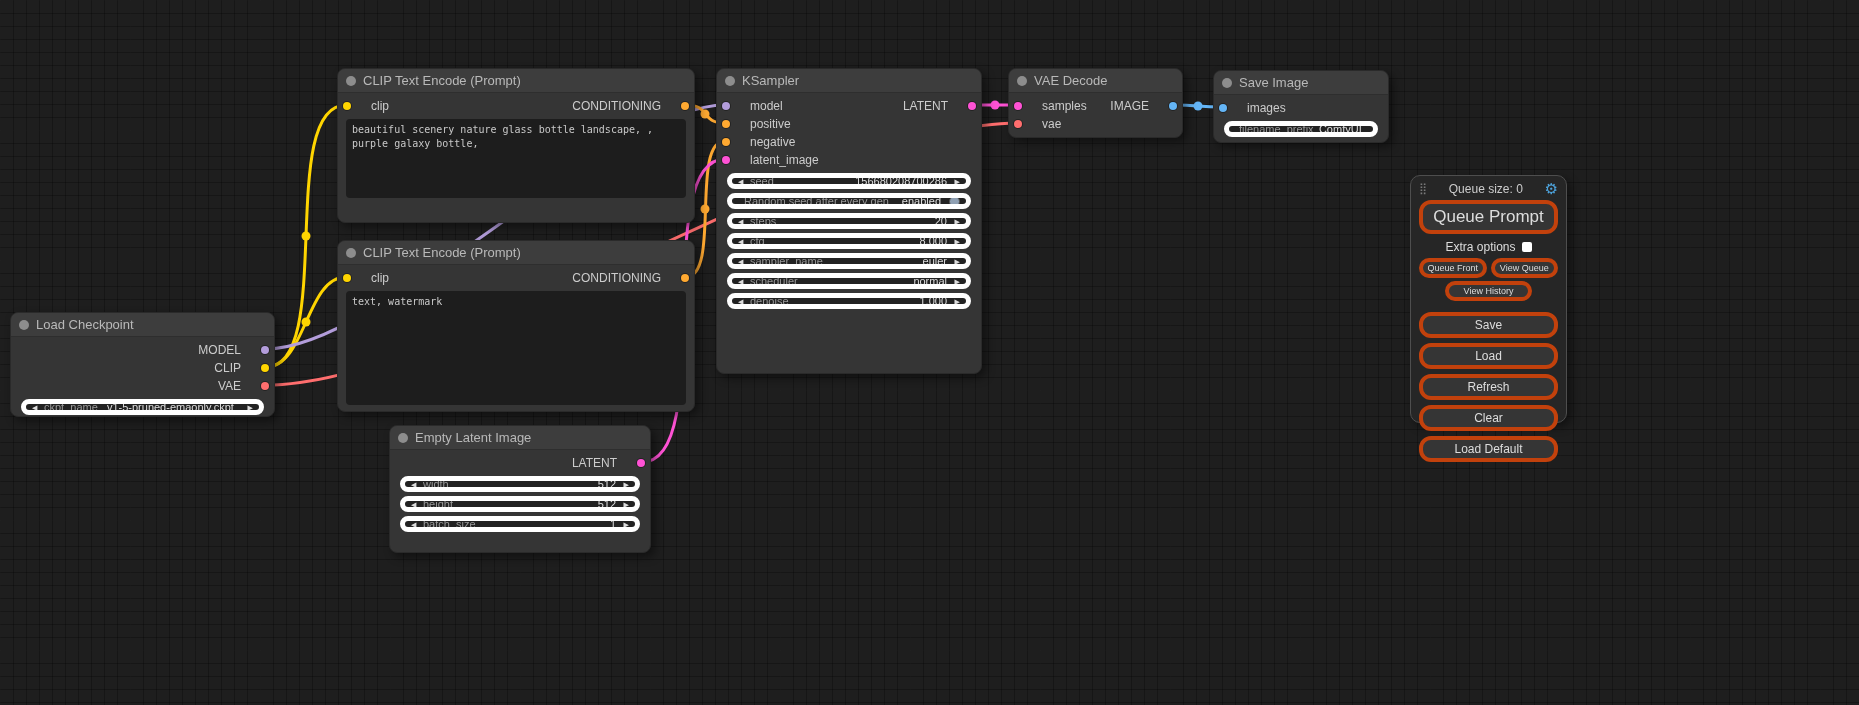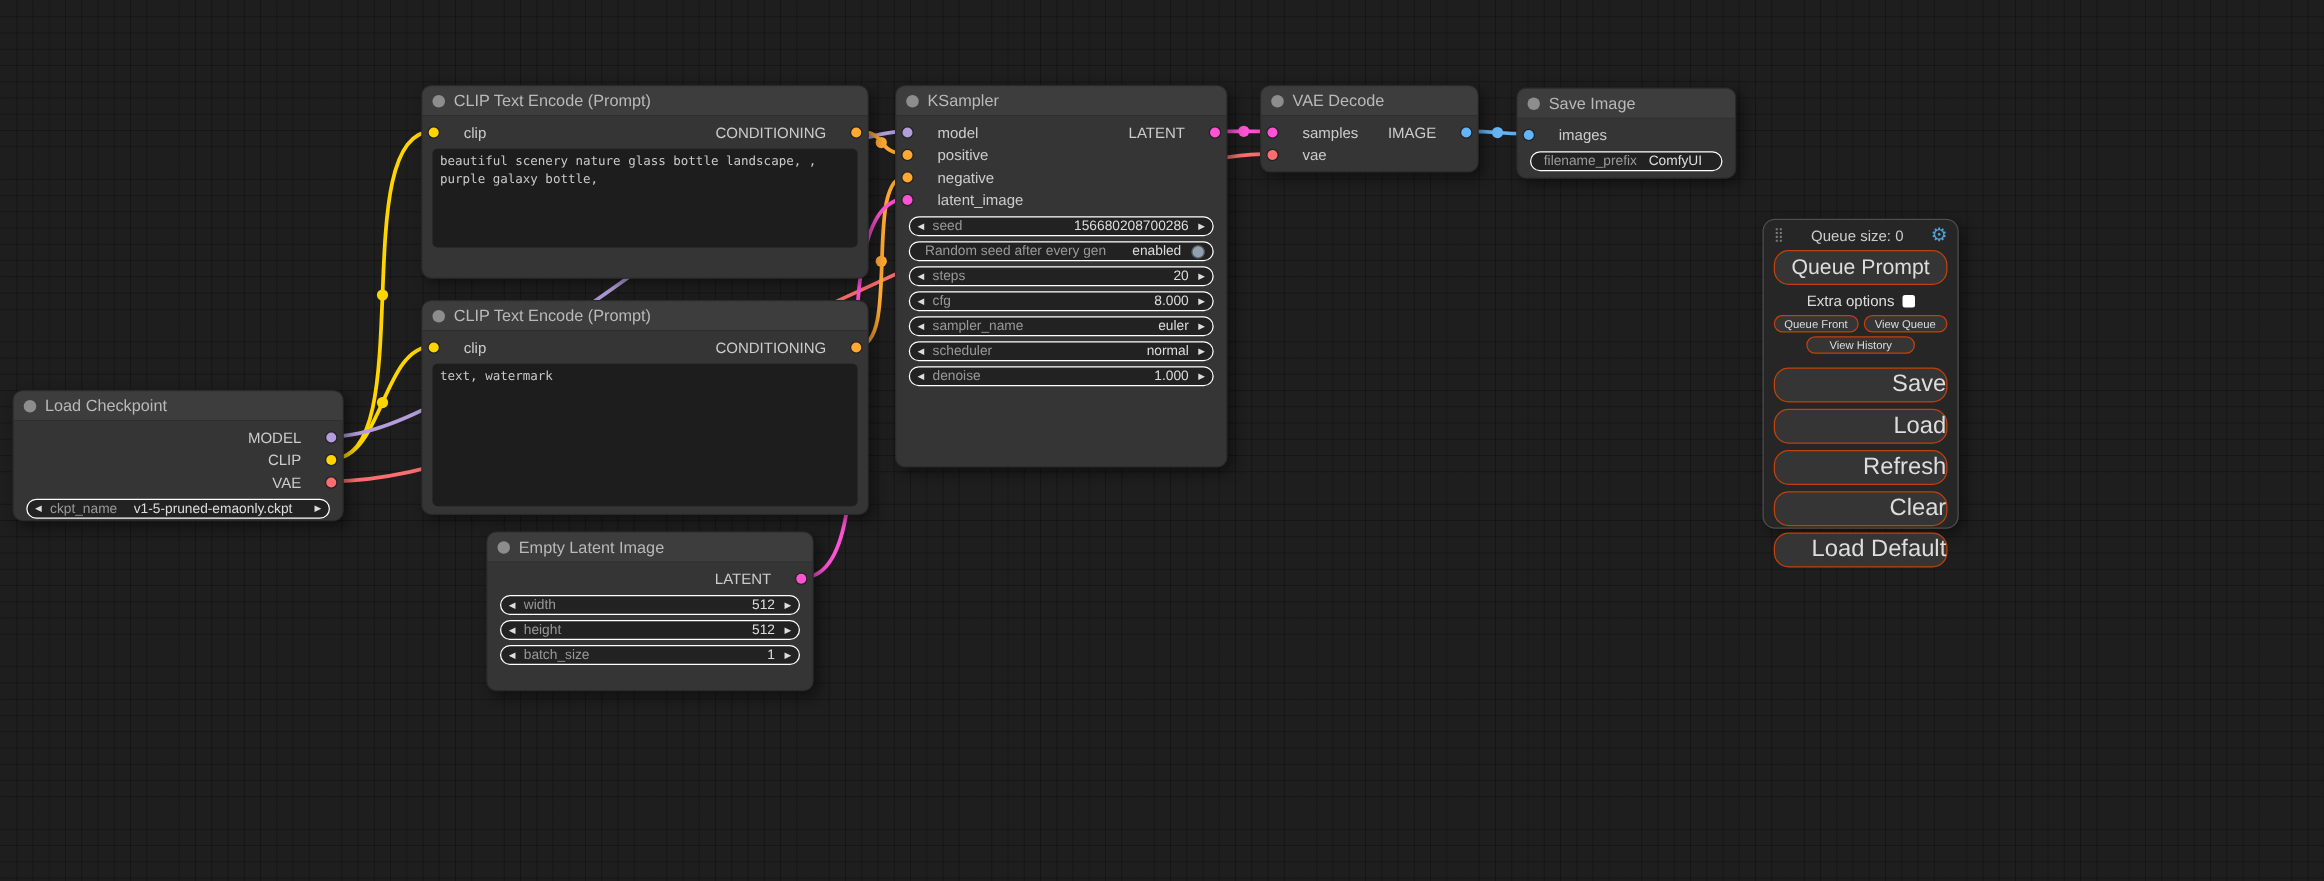--- a/index.html
+++ b/index.html
@@ -38,21 +38,21 @@
   .ntext { font-size: 13px; color: #b9b9b9; white-space: nowrap; }
   .nbody { padding-top: 4px; }
 
   .srow2 { display: flex; justify-content: space-between; align-items: center; height: 18px; padding: 0 5px; }
   .sin, .sout { display: flex; align-items: center; gap: 20px; }
   .sout { margin-left: auto; }
   .slabel { font-size: 12px; color: #cccccc; white-space: nowrap; }
   .sdot { width: 8px; height: 8px; border-radius: 50%; flex: none; box-shadow: 0 0 0 1px rgba(0,0,0,.35); }
 
   .widget {
-    height: 16px; background: #222222; border: 1px solid #ffffff;
+    height: 16px; background: #222222; border: 5px solid #ffffff;
     border-radius: 8px; margin: 4px 10px 0; padding: 0 6px;
     display: flex; align-items: center; font-size: 11px; white-space: nowrap; overflow: hidden;
   }
   .arr { color: #dddddd; font-size: 7px; width: 10px; flex: none; line-height: 1; }
   .arr.l::before { content: "◀"; }
   .arr.r::before { content: "▶"; text-align: right; display: block; }
   .wl { color: #999999; margin-left: 2px; }
   .wv { color: #dddddd; margin-left: auto; margin-right: 3px; }
   .wv.c { margin: 0 auto; }
   .tdot { width: 11px; height: 11px; border-radius: 50%; background: #8fa0b3; border: 1px solid #555; flex: none; margin-left: 5px; }
@@ -71,31 +71,31 @@
     box-shadow: 4px 4px 10px rgba(0,0,0,.45);
     padding: 5px 8px; display: flex; flex-direction: column;
   }
   .menu-header { display: flex; align-items: center; justify-content: space-between; height: 18px; }
   .qsize { color: #cccccc; font-size: 12px; }
   .drag { color: #7a7a7a; font-size: 11px; line-height: 1; }
   .drag::before { content: "⣿"; }
   .gear { color: #4da3dc; font-size: 15px; line-height: 1; cursor: pointer; }
   .gear::before { content: "⚙"; }
   .menu button {
-    background: #353535; color: #dddddd; border: 1px solid #c2410c;
+    background: #353535; color: #dddddd; border: 4px solid #c2410c;
     border-radius: 12px; font-family: inherit; cursor: pointer; display: block;
   }
   .qp { font-size: 17px; padding: 3px 0; margin-top: 4px; width: 100%; }
   .extra { display: flex; justify-content: center; align-items: center; gap: 6px; color: #dddddd; font-size: 12px; margin-top: 6px; height: 14px; }
   .cb { width: 10px; height: 10px; background: #ffffff; border-radius: 2px; cursor: pointer; }
   .btnrow { display: flex; gap: 4px; margin-top: 4px; justify-content: space-between; }
   .sm { flex: 1; font-size: 9px; padding: 1px 2px; border-radius: 9px; }
   .vhrow { display: flex; justify-content: center; margin-top: 3px; }
   .vh { width: 62%; font-size: 9px; padding: 1px 2px; border-radius: 9px; }
-  .big { font-size: 19px; padding: 2px 0; margin-top: 5px; width: 100%; text-align: right; }
+  .big { font-size: 12px; padding: 2px 0; margin-top: 5px; width: 100%; }
   .big.first { margin-top: 11px; }
 </style>
 </head>
 <body>
 
 <svg class="wires" width="1859" height="705">
   <path d="M 266 367 C 336 367, 276 105, 346 105" stroke="#FFD500"></path>
   <path d="M 266 367 C 306 367, 306 277, 346 277" stroke="#FFD500"></path>
   <path d="M 266 349 C 381 349, 610 105, 725 105" stroke="#B39DDB"></path>
   <path d="M 266 385 C 454 385, 829 123, 1017 123" stroke="#FF6E6E"></path>

